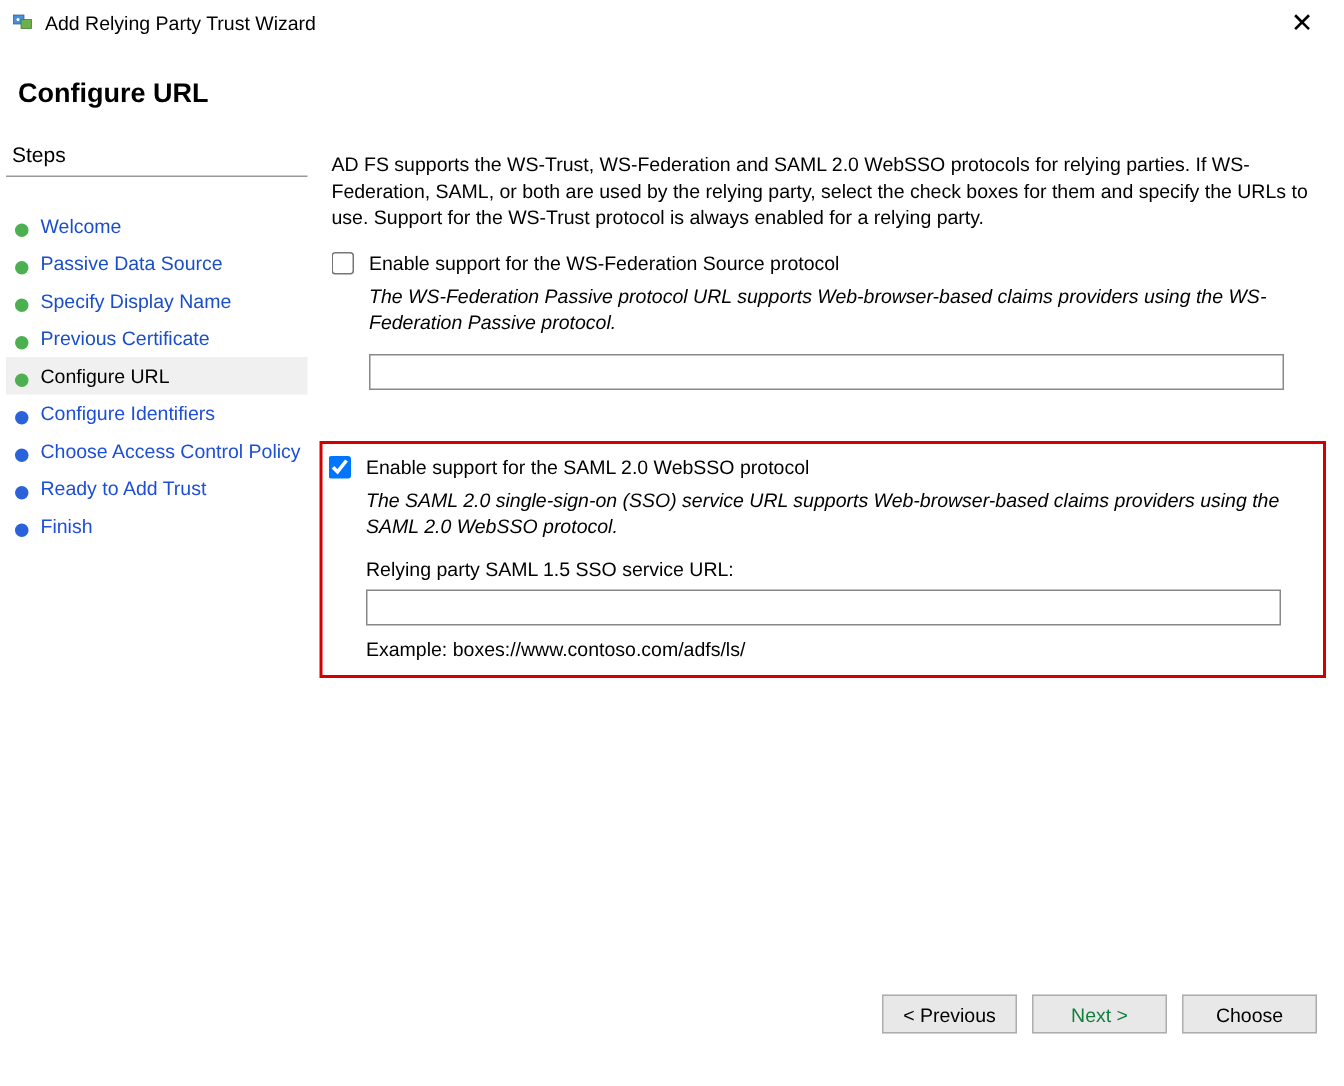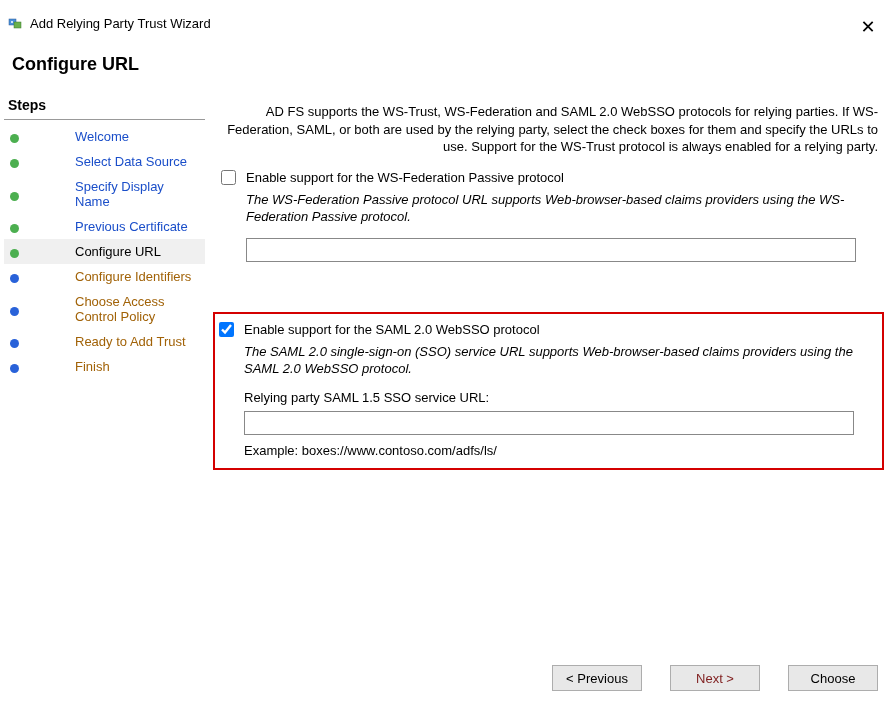--- a/index.html
+++ b/index.html
@@ -8,22 +8,22 @@
       font-size: 13px;
       background: #fff;
       width: 896px;
       height: 724px;
       overflow: hidden;
       color: #000;
     }
     .titlebar {
       height: 30px;
       display: flex;
-      align-items: flex-start;
-      padding: 16px 8px;
+      align-items: center;
+      padding: 0 8px;
       border-bottom: 0;
     }
     .titlebar-icon {
       width: 16px;
       height: 16px;
       margin-right: 6px;
       display: inline-block;
     }
     .titlebar-text { flex: 1; font-size: 13px; }
     .titlebar-close {
@@ -40,55 +40,53 @@
     }
     .main-area {
       display: flex;
       height: 610px;
     }
     .sidebar {
       width: 205px;
       padding: 0 0 0 4px;
     }
     .sidebar-header {
-      font-weight: bold;
+      font-weight: normal;
       font-size: 14px;
       padding: 4px 6px 6px 4px;
       border-bottom: 1px solid #999;
-      margin-bottom: 4px;
+      margin-bottom: 20px;
     }
     .step-item {
       display: flex;
-      align-items: center;
+      align-items: flex-end;
       padding: 5px 4px 5px 4px;
       cursor: pointer;
-      gap: 48px;
     }
     .step-item.current { background: #f0f0f0; }
     .step-bullet {
       width: 9px;
       height: 9px;
       border-radius: 50%;
       margin: 4px 8px 0 2px;
       flex-shrink: 0;
     }
     .bullet-green { background: #4caf50; }
     .bullet-blue { background: #2962d9; }
     .step-label { color: #1a4ec9; }
     .step-label.current { color: #000; }
-    .step-label.future { color: #a16207; }
+    .step-label.future { color: #1d4ed8; }
     .content {
       flex: 1;
       padding: 10px 18px 0 16px;
       position: relative;
     }
     .intro {
       line-height: 1.35;
       margin-bottom: 14px;
-      text-align: right;
     }
     .protocol-block { margin-bottom: 10px; }
     .checkbox-row {
       display: flex;
       align-items: center;
       margin-bottom: 6px;
     }
     .checkbox-row input[type="checkbox"] {
       width: 15px;
       height: 15px;
@@ -113,41 +111,41 @@
       font-size: 13px;
       margin-bottom: 8px;
     }
     .example {
       margin-left: 25px;
       margin-bottom: 6px;
     }
     .highlight-box {
       border: 2px solid #d40000;
       padding: 8px 4px 0 4px;
-      margin-top: 42px;
+      margin-top: 26px;
       margin-left: -8px;
       margin-right: -6px;
     }
     .button-row {
       position: absolute;
       bottom: 12px;
       right: 18px;
       display: flex;
-      gap: 28px;
+      gap: 10px;
     }
     .wiz-button {
       width: 90px;
       height: 26px;
       border: 1px solid #adadad;
       background: #e8e8e8;
       font-size: 13px;
       cursor: pointer;
     }
     .wiz-button:disabled {
-      color: #7f1d1d;
+      color: #15803d;
       cursor: default;
     }
   </style>
 </head>
 <body>
 
 <div class="titlebar">
   <span class="titlebar-icon">
     <svg viewBox="0 0 16 16" width="16" height="16">
       <rect x="1" y="3" width="7" height="6" fill="#4a90d9" stroke="#2a5a99" stroke-width="0.5"></rect>
@@ -165,21 +163,21 @@
 
   <div class="sidebar">
     <div class="sidebar-header">Steps</div>
 
     <div class="step-item">
       <span class="step-bullet bullet-green"></span>
       <span class="step-label">Welcome</span>
     </div>
     <div class="step-item">
       <span class="step-bullet bullet-green"></span>
-      <span class="step-label">Select Data Source</span>
+      <span class="step-label">Passive Data Source</span>
     </div>
     <div class="step-item">
       <span class="step-bullet bullet-green"></span>
       <span class="step-label">Specify Display Name</span>
     </div>
     <div class="step-item">
       <span class="step-bullet bullet-green"></span>
       <span class="step-label">Previous Certificate</span>
     </div>
     <div class="step-item current">
@@ -203,21 +201,21 @@
       <span class="step-label future">Finish</span>
     </div>
   </div>
 
   <div class="content">
     <div class="intro">AD FS supports the WS-Trust, WS-Federation and SAML 2.0 WebSSO protocols for relying parties.  If WS-Federation, SAML, or both are used by the relying party, select the check boxes for them and specify the URLs to use.  Support for the WS-Trust protocol is always enabled for a relying party.</div>
 
     <div class="protocol-block">
       <div class="checkbox-row">
         <input type="checkbox" style="">
-        <span>Enable support for the WS-Federation Passive protocol</span>
+        <span>Enable support for the WS-Federation Source protocol</span>
       </div>
       <div class="protocol-desc">The WS-Federation Passive protocol URL supports Web-browser-based claims providers using the WS-Federation Passive protocol.</div>
       <input class="url-input" type="text" value="" style="">
     </div>
 
     <div class="highlight-box">
       <div class="protocol-block">
         <div class="checkbox-row">
           <input type="checkbox" checked="" style="">
           <span>Enable support for the SAML 2.0 WebSSO protocol</span>

